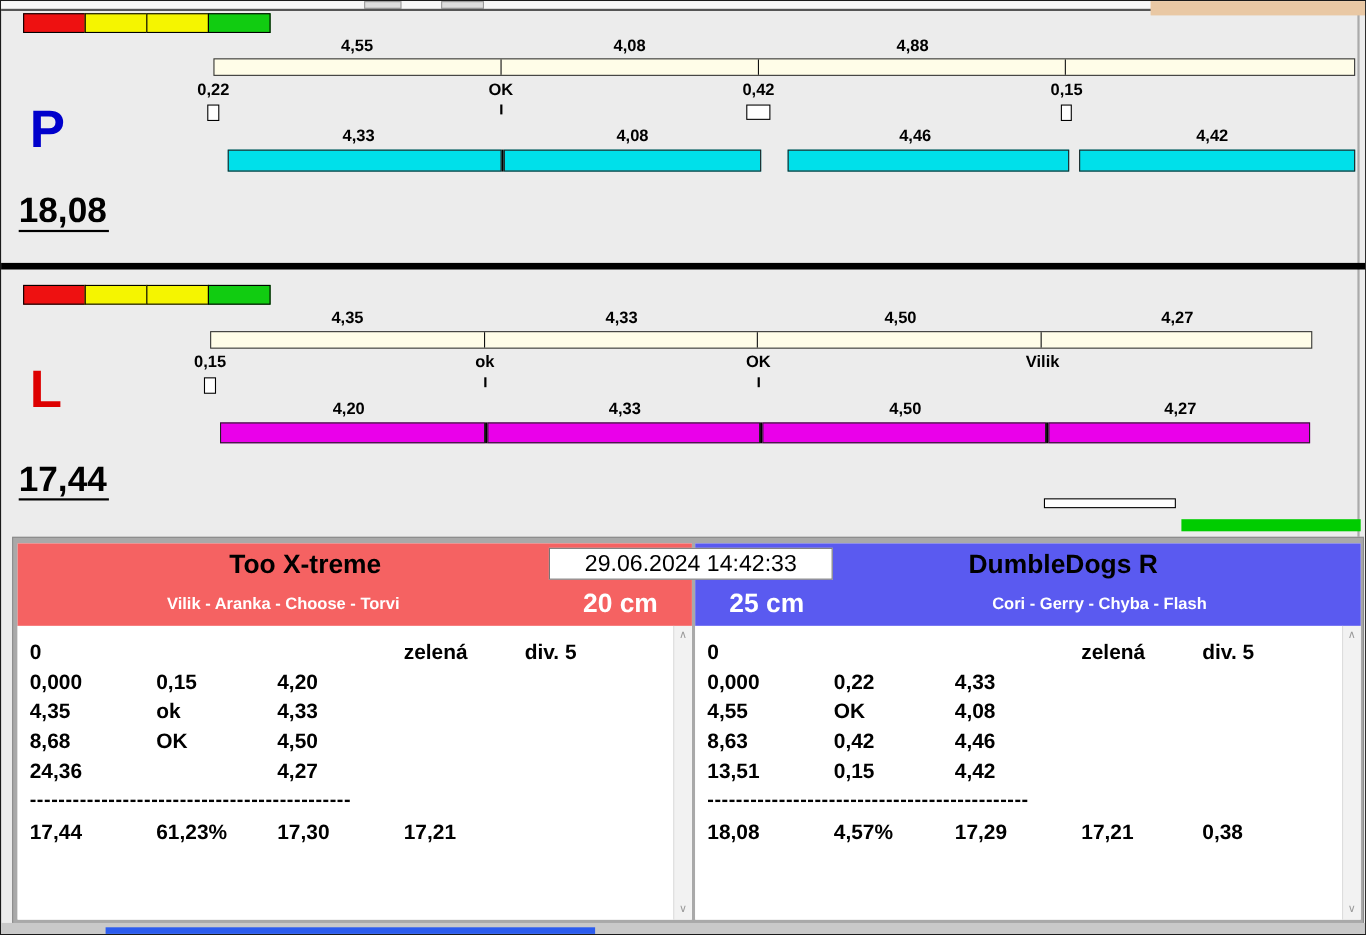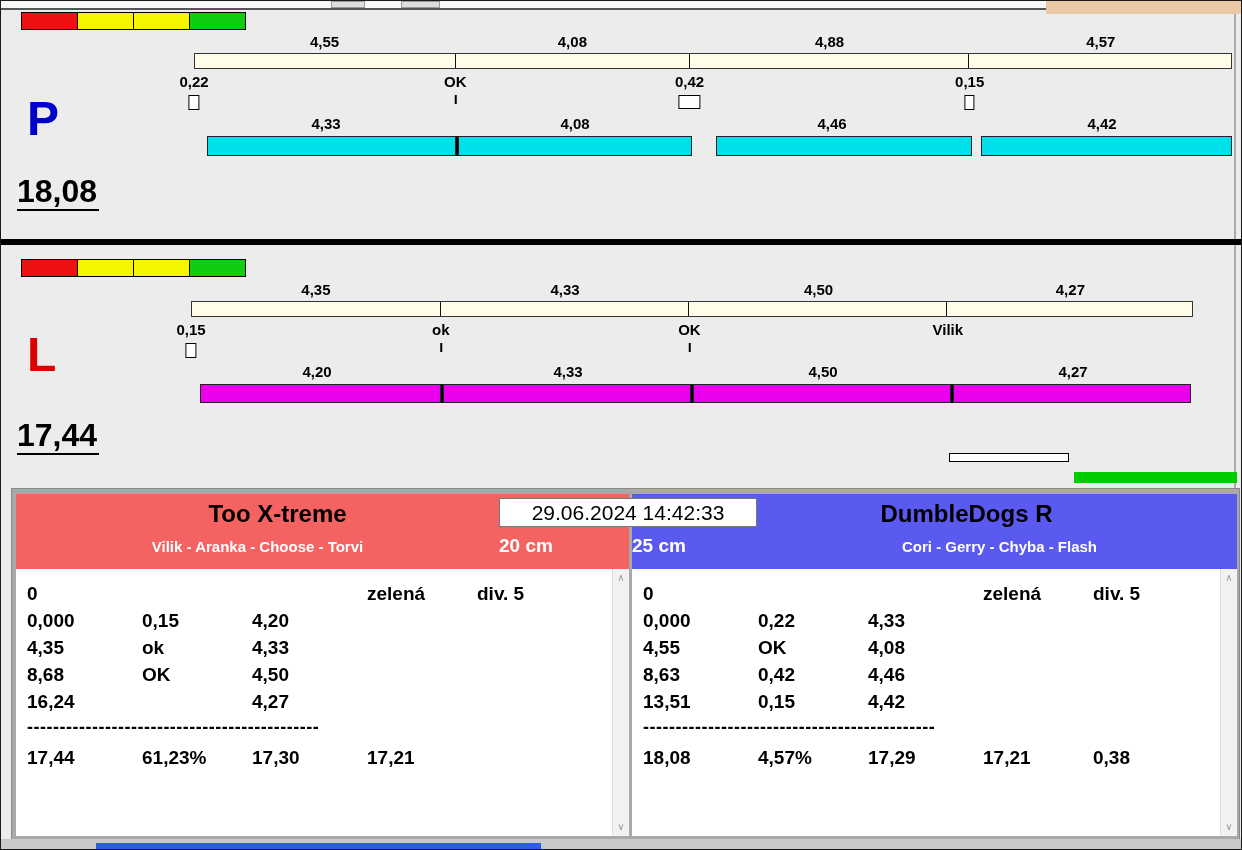--- a/index.html
+++ b/index.html
@@ -50,21 +50,21 @@
   .results-frame { position:absolute; left:10px; top:487px; width:1229px; height:352px; background:#a9a9a9; border:1px solid #8a8a8a; }
   .team-panel { position:absolute; top:5px; height:342px; background:#fff; }
   .panel-left { left:4px; width:613px; }
   .panel-right { left:620px; width:605px; }
   .team-header { position:absolute; top:0; left:0; width:100%; height:75px; padding-top:5px; }
   .team-name { font-size:24px; font-weight:bold; text-align:center; line-height:30px; }
   .panel-left .team-name { padding-right:90px; }
   .panel-right .team-name { padding-left:64px; }
   .team-subrow { display:flex; margin-top:6px; align-items:center; }
   .team-dogs { flex:1; text-align:center; color:#fff; font-weight:bold; font-size:15px; white-space:nowrap; }
-  .team-height { width:130px; color:#fff; font-weight:bold; font-size:19px; }
+  .team-height { width:130px; text-align:center; color:#fff; font-weight:bold; font-size:24px; }
   .team-body { position:absolute; top:75px; left:0; right:17px; bottom:0; background:#fff; padding:12px 0 0 11px; overflow:hidden; }
   .vscroll { position:absolute; top:75px; right:0; bottom:0; width:17px; background:#f2f2f2; border-left:1px solid #ddd; }
   .vscroll .arr { position:absolute; left:0; width:100%; text-align:center; color:#9a9a9a; font-size:10px; line-height:12px; }
   .arr.up { top:3px; } .arr.down { bottom:3px; }
   .result-row { display:flex; height:27px; font-size:19px; font-weight:bold; line-height:26px; }
   .cell { white-space:nowrap; }
   .c0 { width:115px; } .c1 { width:110px; } .c2 { width:115px; } .c3 { width:110px; } .c4 { flex:1; }
   .sep-row { font-size:18px; font-weight:bold; line-height:22px; height:24px; white-space:nowrap; overflow:hidden; letter-spacing:0.5px; }
   .summary-row { margin-top:5px; }
   .timestamp { position:absolute; left:487px; top:9px; width:258px; height:29px; line-height:27px; background:#fff; border:1px solid #777; text-align:center; font-size:21px; z-index:10; }
@@ -92,21 +92,20 @@
       <span class="light" style="background-color: rgb(245, 245, 0);"></span>
       <span class="light" style="background-color: rgb(17, 204, 17);"></span>
     </div>
     <div class="lane-letter" style="top: 86px; color: rgb(0, 0, 204);">P</div>
 
     <div class="bar-zone" style="left:193px; top:24px; width:1038px;">
       <div class="seg-labels tlabels">
         <span class="segcell" style="width:25.17%;">4,55</span>
         <span class="segcell" style="width:22.57%;">4,08</span>
         <span class="segcell" style="width:26.99%;">4,88</span>
-        <span class="segcell" style="width:25.27%;">4,57</span>
       </div>
       <div class="bar-top" style="background-color: rgb(255, 253, 232);">
         <i class="barseg" style="width:25.17%;"></i>
         <i class="barseg" style="width:22.57%;"></i>
         <i class="barseg" style="width:26.99%;"></i>
         <i class="barseg last" style="width:25.27%;"></i>
       </div>
       <div class="marks">
         <span class="mark" style="left:0%;">
           <span class="mark-label">0,22</span>
@@ -242,21 +241,21 @@
             <span class="cell c4"></span>
           </div>
           <div class="result-row data-row">
             <span class="cell c0">8,68</span>
             <span class="cell c1">OK</span>
             <span class="cell c2">4,50</span>
             <span class="cell c3"></span>
             <span class="cell c4"></span>
           </div>
           <div class="result-row data-row">
-            <span class="cell c0">16,24</span>
+            <span class="cell c0">24,36</span>
             <span class="cell c1"></span>
             <span class="cell c2">4,27</span>
             <span class="cell c3"></span>
             <span class="cell c4"></span>
           </div>
           <div class="sep-row">---------------------------------------------</div>
           <div class="result-row summary-row">
             <span class="cell c0">17,44</span>
             <span class="cell c1">61,23%</span>
             <span class="cell c2">17,30</span>

